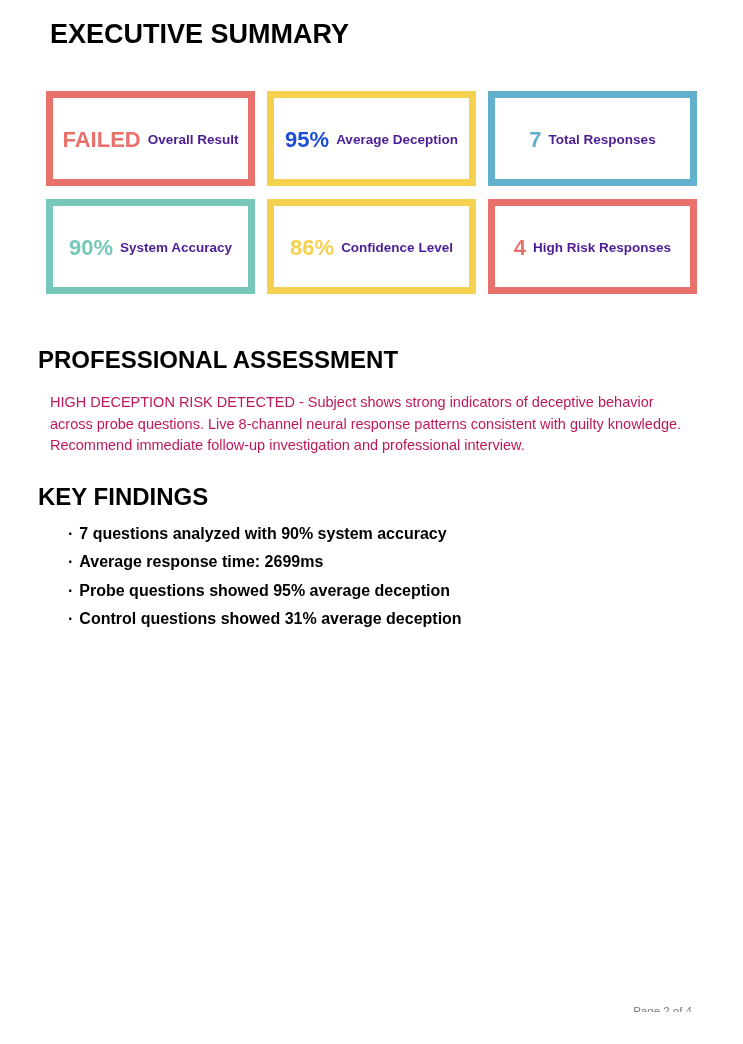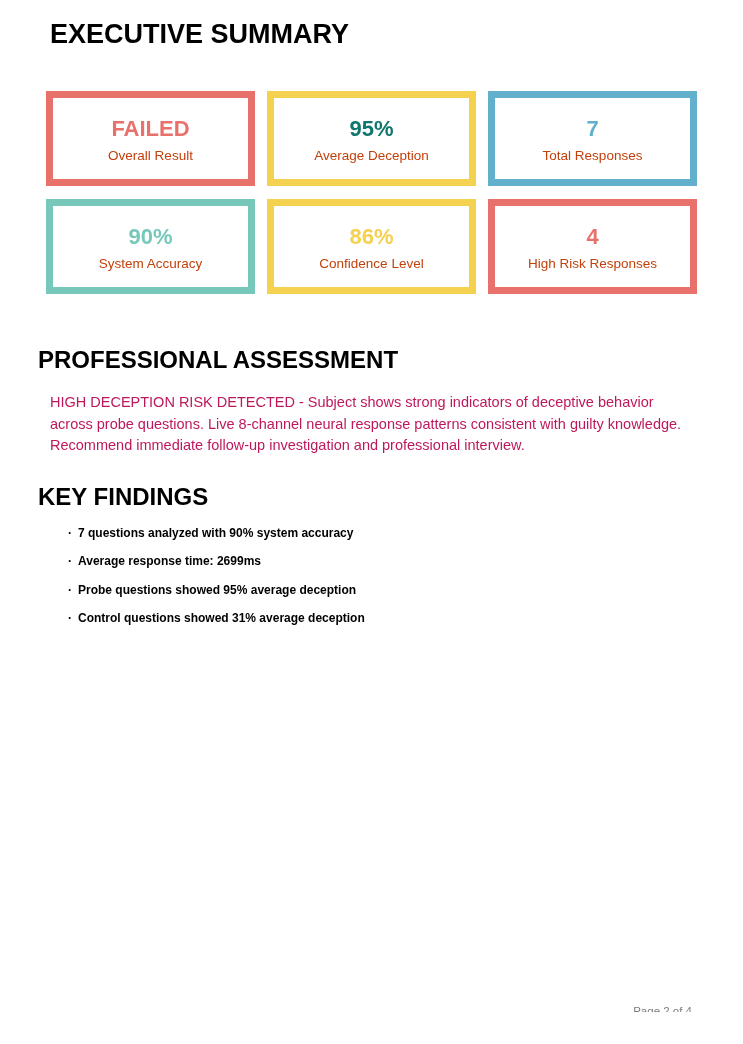--- a/index.html
+++ b/index.html
@@ -27,36 +27,36 @@
     display: grid;
     grid-template-columns: repeat(3, 1fr);
     column-gap: 12px;
     row-gap: 13px;
   }
   .stat-card {
     height: 95px;
     border: 7px solid #cccccc;
     background: #ffffff;
     display: flex;
-    flex-direction: column;
+    flex-direction: row;
     align-items: center;
     justify-content: center;
     gap: 7px;
     padding-top: 4px;
     text-align: center;
   }
   .stat-value {
     font-size: 22px;
     font-weight: bold;
     line-height: 1.1;
   }
   .stat-label {
     font-size: 13.5px;
-    font-weight: normal;
-    color: #c2410c;
+    font-weight: bold;
+    color: #4c1d95;
     line-height: 1.1;
   }
   .section-heading {
     margin-left: 38px;
     font-size: 24px;
     line-height: 23px;
     font-weight: bold;
     color: #000000;
   }
   .pa-heading { margin-top: 54px; }
@@ -67,21 +67,21 @@
     line-height: 21.5px;
     font-weight: normal;
     color: #be185d;
   }
   .kf-heading { margin-top: 28px; }
   .findings-list {
     list-style: none;
     margin: 17px 50px 0 68px;
   }
   .finding-item {
-    font-size: 12px;
+    font-size: 16px;
     font-weight: bold;
     line-height: 17px;
     margin-bottom: 11.5px;
     color: #000000;
   }
   .bullet {
     display: inline-block;
     margin-right: 6px;
     font-weight: bold;
   }
@@ -102,21 +102,21 @@
   <h1 class="doc-title">EXECUTIVE SUMMARY</h1>
 
   <div class="stats-grid">
 
     <div class="stat-card" style="border-color: rgb(232, 113, 108);">
       <div class="stat-value" style="color: rgb(232, 113, 108);">FAILED</div>
       <div class="stat-label">Overall Result</div>
     </div>
 
     <div class="stat-card" style="border-color: rgb(245, 209, 80);">
-      <div class="stat-value" style="color: #0f766e;">95%</div>
+      <div class="stat-value" style="color: #1d4ed8;">95%</div>
       <div class="stat-label">Average Deception</div>
     </div>
 
     <div class="stat-card" style="border-color: rgb(98, 176, 204);">
       <div class="stat-value" style="color: rgb(98, 176, 204);">7</div>
       <div class="stat-label">Total Responses</div>
     </div>
 
     <div class="stat-card" style="border-color: rgb(119, 200, 187);">
       <div class="stat-value" style="color: rgb(119, 200, 187);">90%</div>

